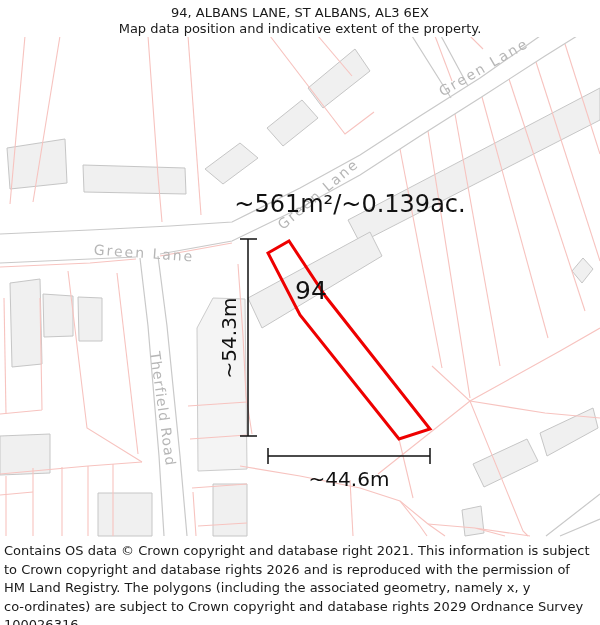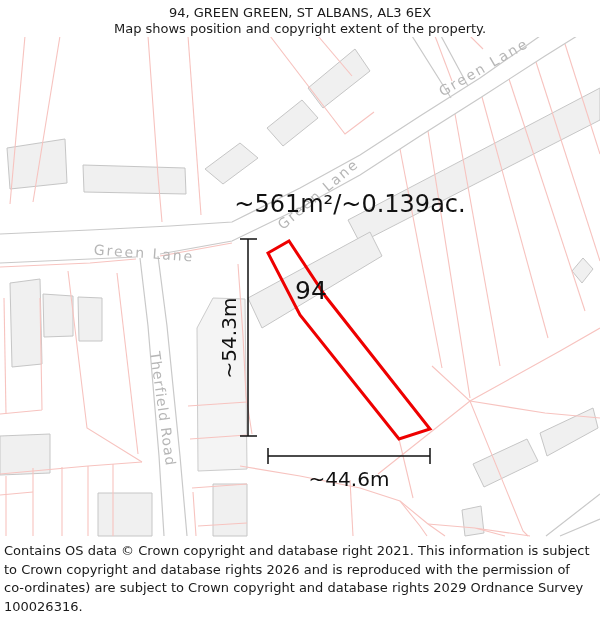--- a/index.html
+++ b/index.html
@@ -23,22 +23,22 @@
   .bigtext{fill:#111;font-size:24px;}
   .plotnum{fill:#111;font-size:25px;}
   .plot{fill:none;stroke:#ee0000;stroke-width:3;stroke-linejoin:miter;}
 </style>
 </head>
 <body>
 
 <div class="page">
 
   <div class="header">
-    <div>94, GREEN GREEN, ST ALBANS, AL3 6EX</div>
-    <div>Map shows position and copyright extent of the property.</div>
+    <div>94, ALBANS LANE, ST ALBANS, AL3 6EX</div>
+    <div>Map data position and indicative extent of the property.</div>
   </div>
 
   <div class="mapwrap">
   <svg width="600" height="501" viewBox="0 0 600 501">
 
     <g>
       <polygon class="bldg" points="7,112 65,103 67,147 10,153"></polygon>
       <polygon class="bldg" points="83,129 185,132 186,158 84,156"></polygon>
       <polygon class="bldg" points="205,133 240,107 258,122 223,148"></polygon>
       <polygon class="bldg" points="267,92 302,64 318,82 283,110"></polygon>
@@ -127,17 +127,18 @@
     <g>
       <path class="anno" d="M268,420 L430,420 M268,412 L268,428 M430,412 L430,428"></path>
       <text class="annotext" x="349" y="450" text-anchor="middle">~44.6m</text>
     </g>
   </svg>
   </div>
 
   <div class="footer">
     <div>Contains OS data © Crown copyright and database right 2021. This information is subject</div>
     <div>to Crown copyright and database rights 2026 and is reproduced with the permission of</div>
+    <div>HM Land Registry. The polygons (including the associated geometry, namely x, y</div>
     <div>co-ordinates) are subject to Crown copyright and database rights 2029 Ordnance Survey</div>
     <div>100026316.</div>
   </div>
 
 </div>
 
 </body></html>

